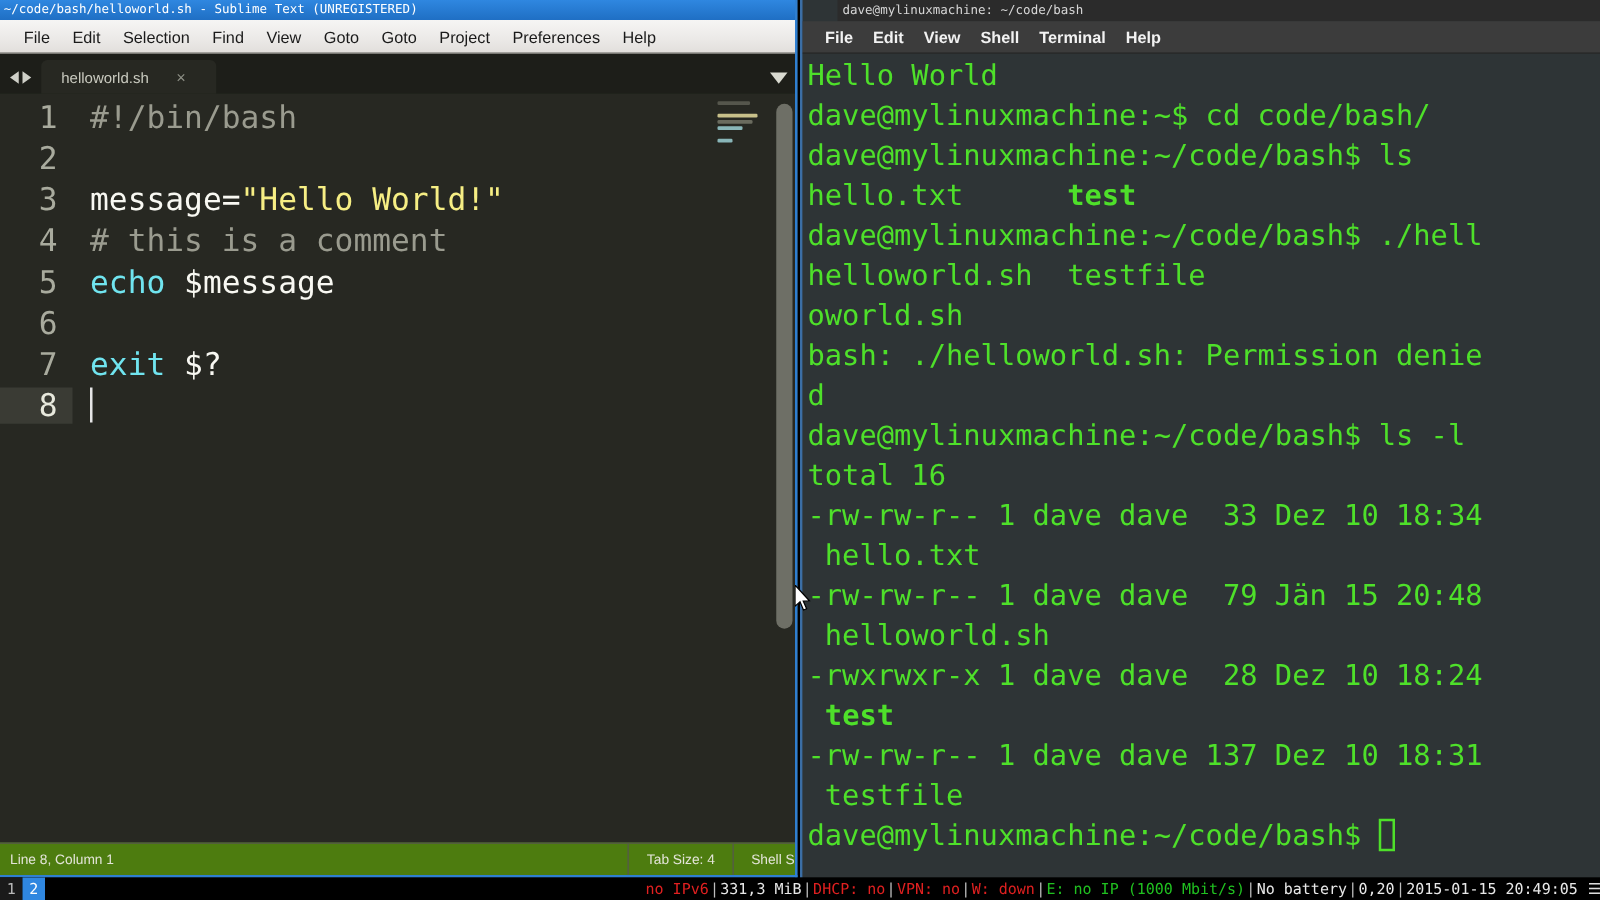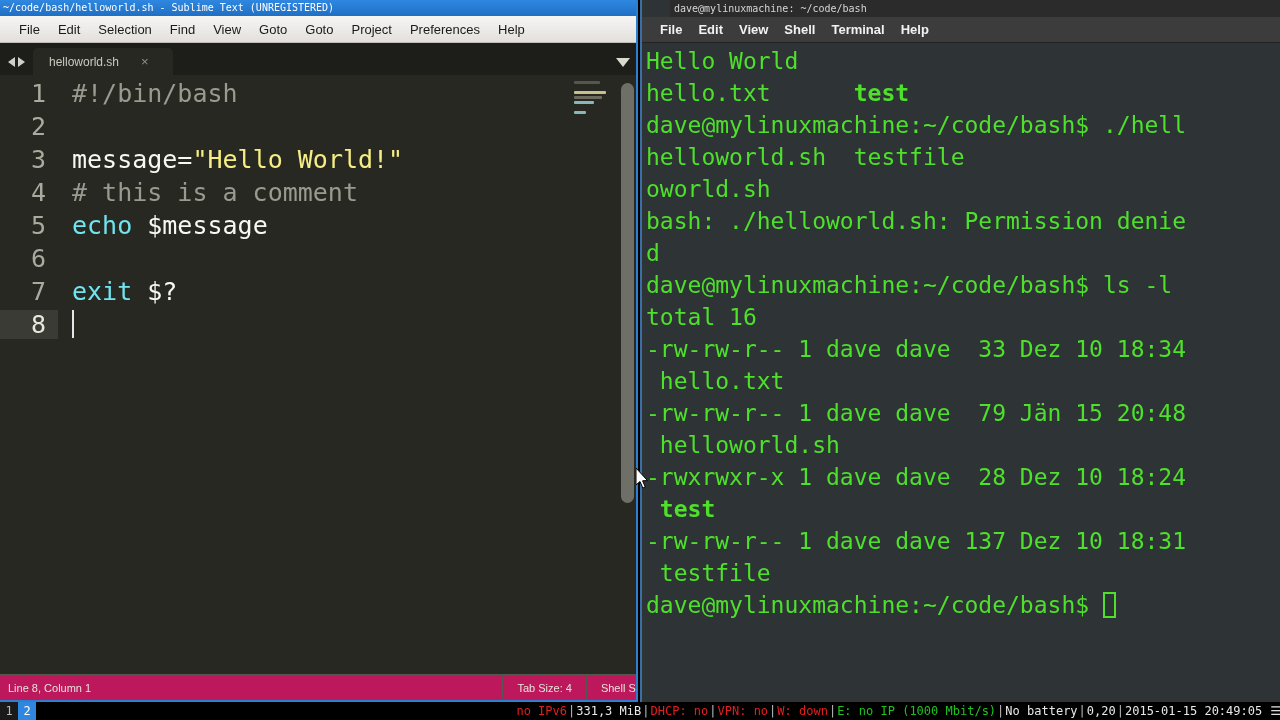--- a/index.html
+++ b/index.html
@@ -124,21 +124,21 @@
   .mm-row { height: 3px; margin-bottom: 2px; border-radius: 1px; }
   .st-scrollbar {
     position: absolute; right: 4px; top: 8px;
     width: 13px; height: 420px;
     background: #6e6f66;
     border-radius: 7px;
   }
   .st-statusbar {
     position: absolute; left: 0; bottom: 0;
     width: 706px; height: 26px;
-    background: #be185d;
+    background: #4d7c0f;
     border-top: 1px solid #55564d;
     display: flex; align-items: center;
     color: #e3e4d8;
     font-family: "Liberation Sans", sans-serif;
     font-size: 11px;
   }
   .sb-left { flex: 1; padding-left: 8px; }
   .sb-cell {
     border-left: 1px solid #56574e;
     padding: 0 14px; height: 26px; line-height: 26px;
@@ -331,20 +331,22 @@
         <span class="tm-menu-item">File</span>
         <span class="tm-menu-item">Edit</span>
         <span class="tm-menu-item">View</span>
         <span class="tm-menu-item">Shell</span>
         <span class="tm-menu-item">Terminal</span>
         <span class="tm-menu-item">Help</span>
       </div>
 
     <div class="tm-body" id="tm-body">
         <div class="tm-line"><span>Hello World</span></div>
+        <div class="tm-line"><span>dave@mylinuxmachine:~$ cd code/bash/</span></div>
+        <div class="tm-line"><span>dave@mylinuxmachine:~/code/bash$ ls</span></div>
         <div class="tm-line"><span>hello.txt      </span><span class="tm-bold">test</span></div>
         <div class="tm-line"><span>dave@mylinuxmachine:~/code/bash$ ./hell</span></div>
         <div class="tm-line"><span>helloworld.sh  testfile</span></div>
         <div class="tm-line"><span>oworld.sh</span></div>
         <div class="tm-line"><span>bash: ./helloworld.sh: Permission denie</span></div>
         <div class="tm-line"><span>d</span></div>
         <div class="tm-line"><span>dave@mylinuxmachine:~/code/bash$ ls -l</span></div>
         <div class="tm-line"><span>total 16</span></div>
         <div class="tm-line"><span>-rw-rw-r-- 1 dave dave  33 Dez 10 18:34</span></div>
         <div class="tm-line"><span> hello.txt</span></div>

